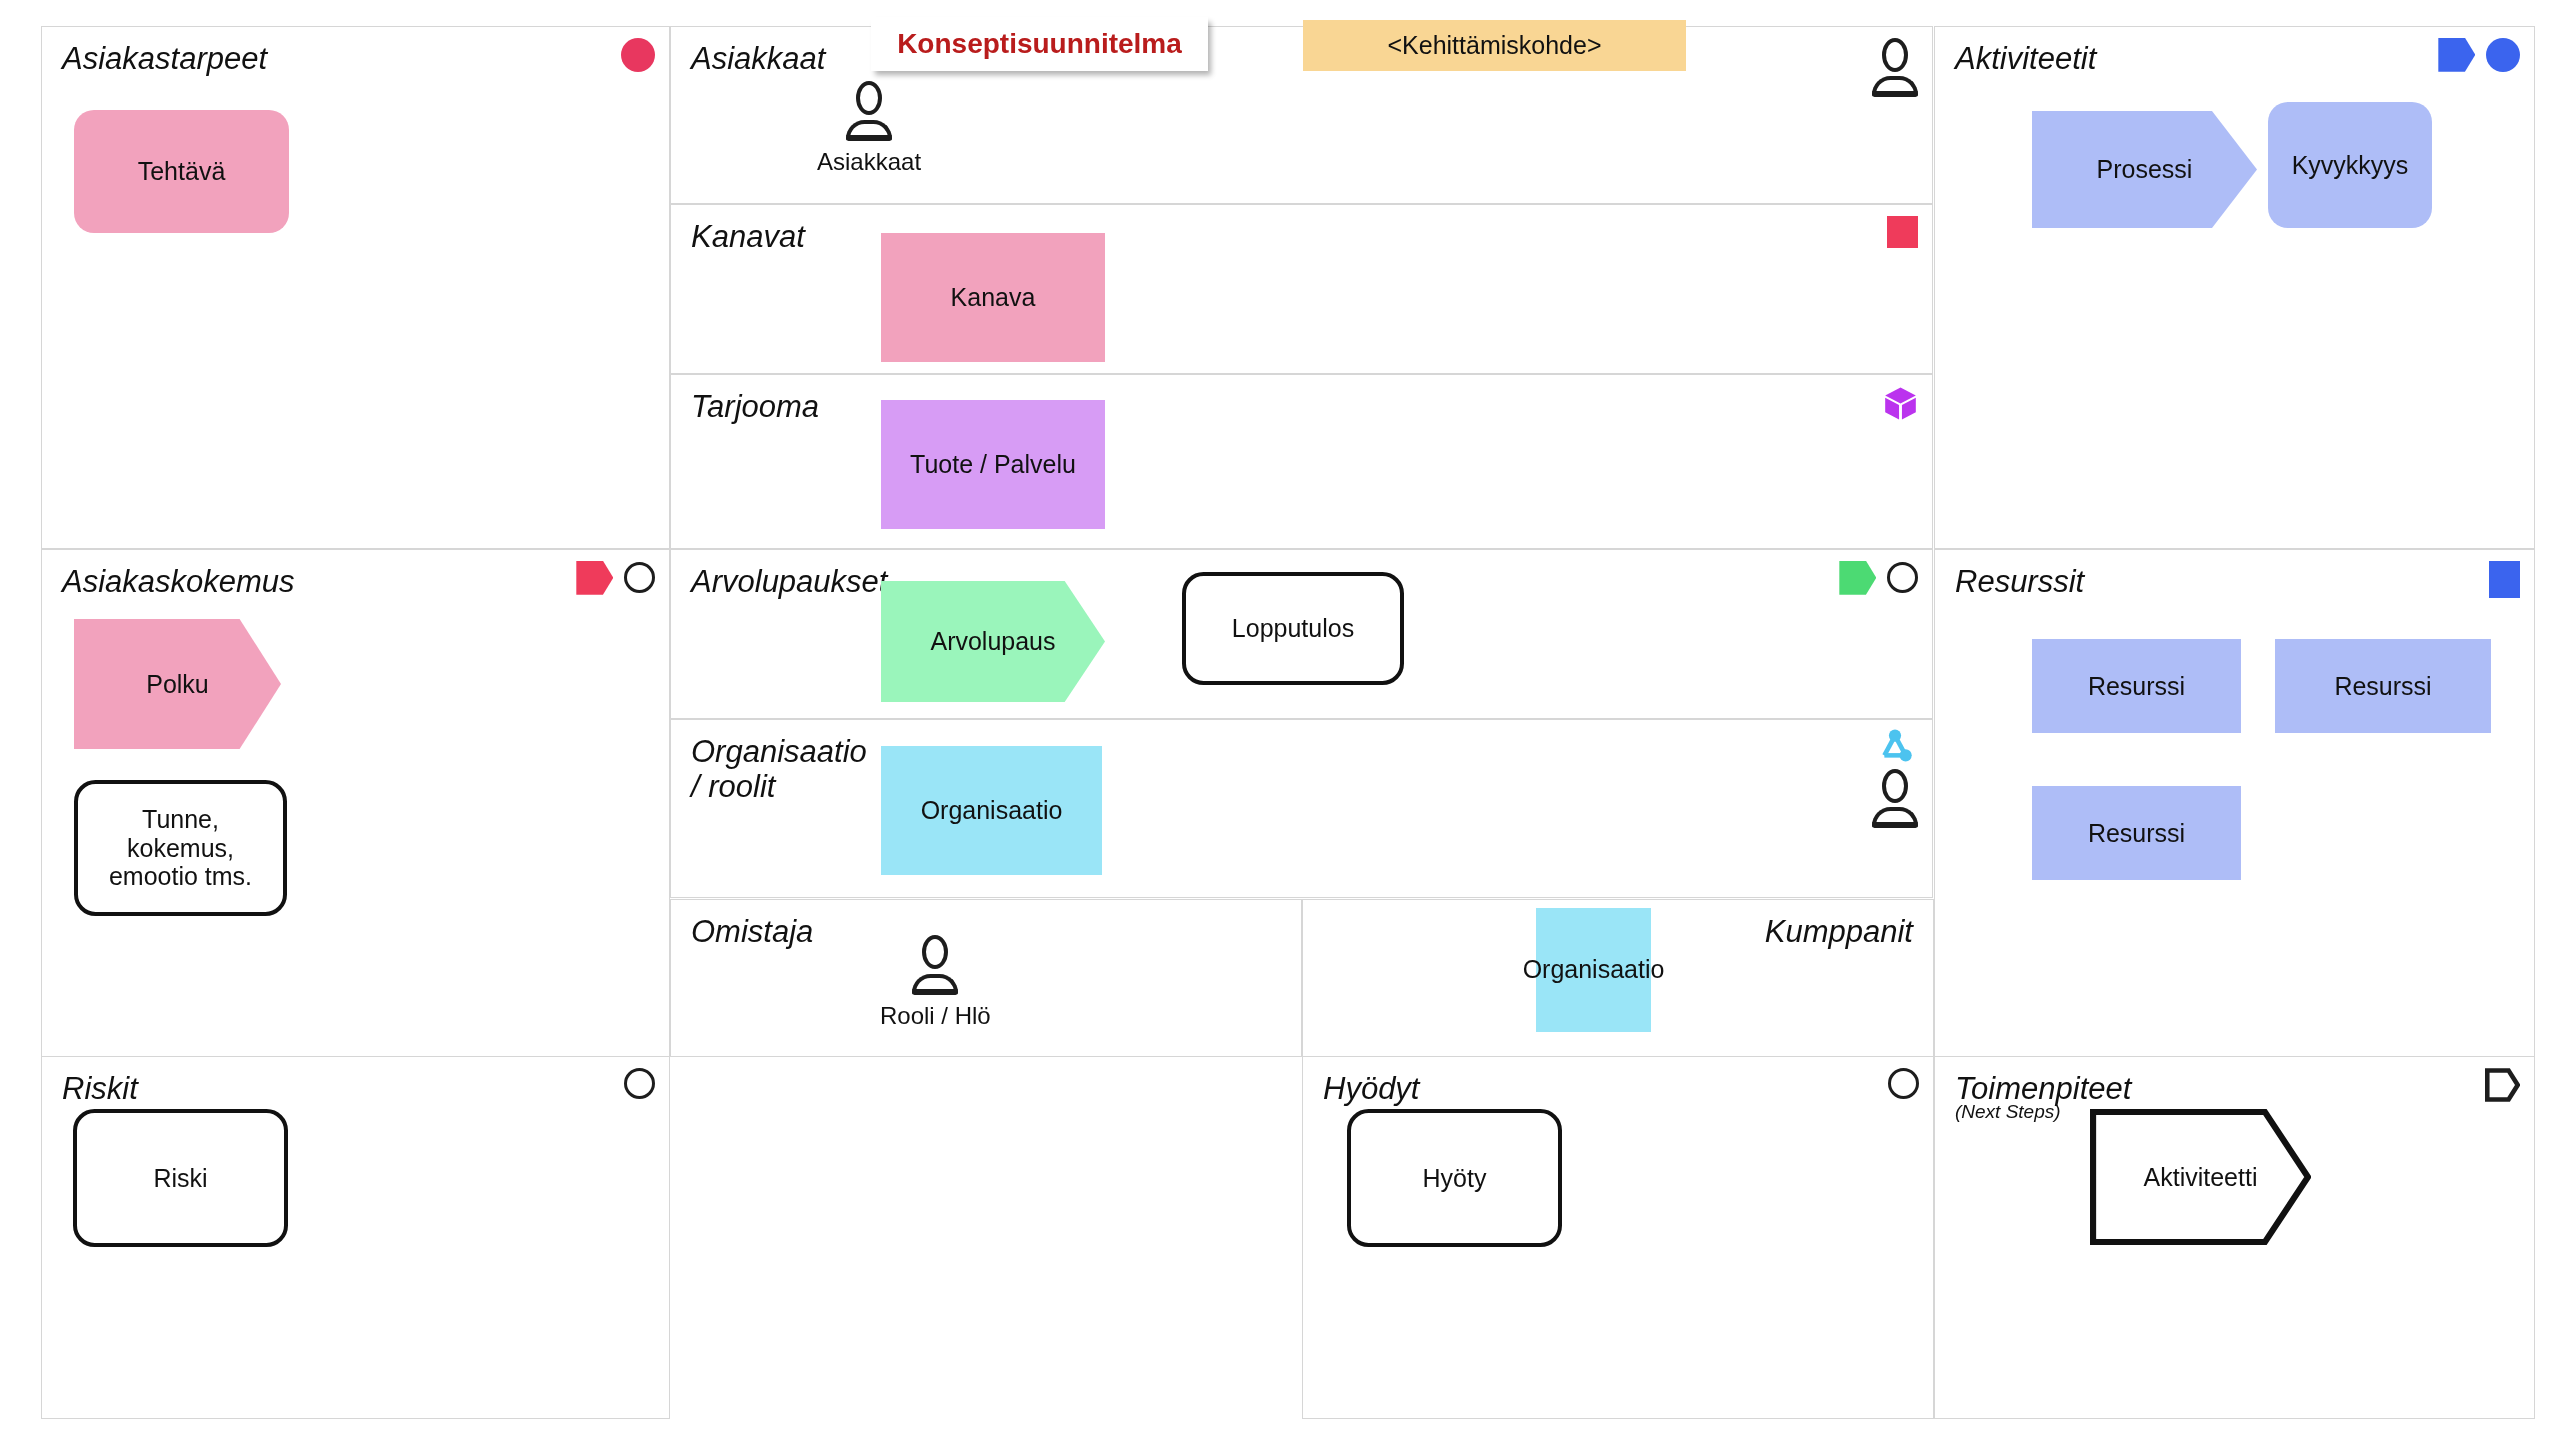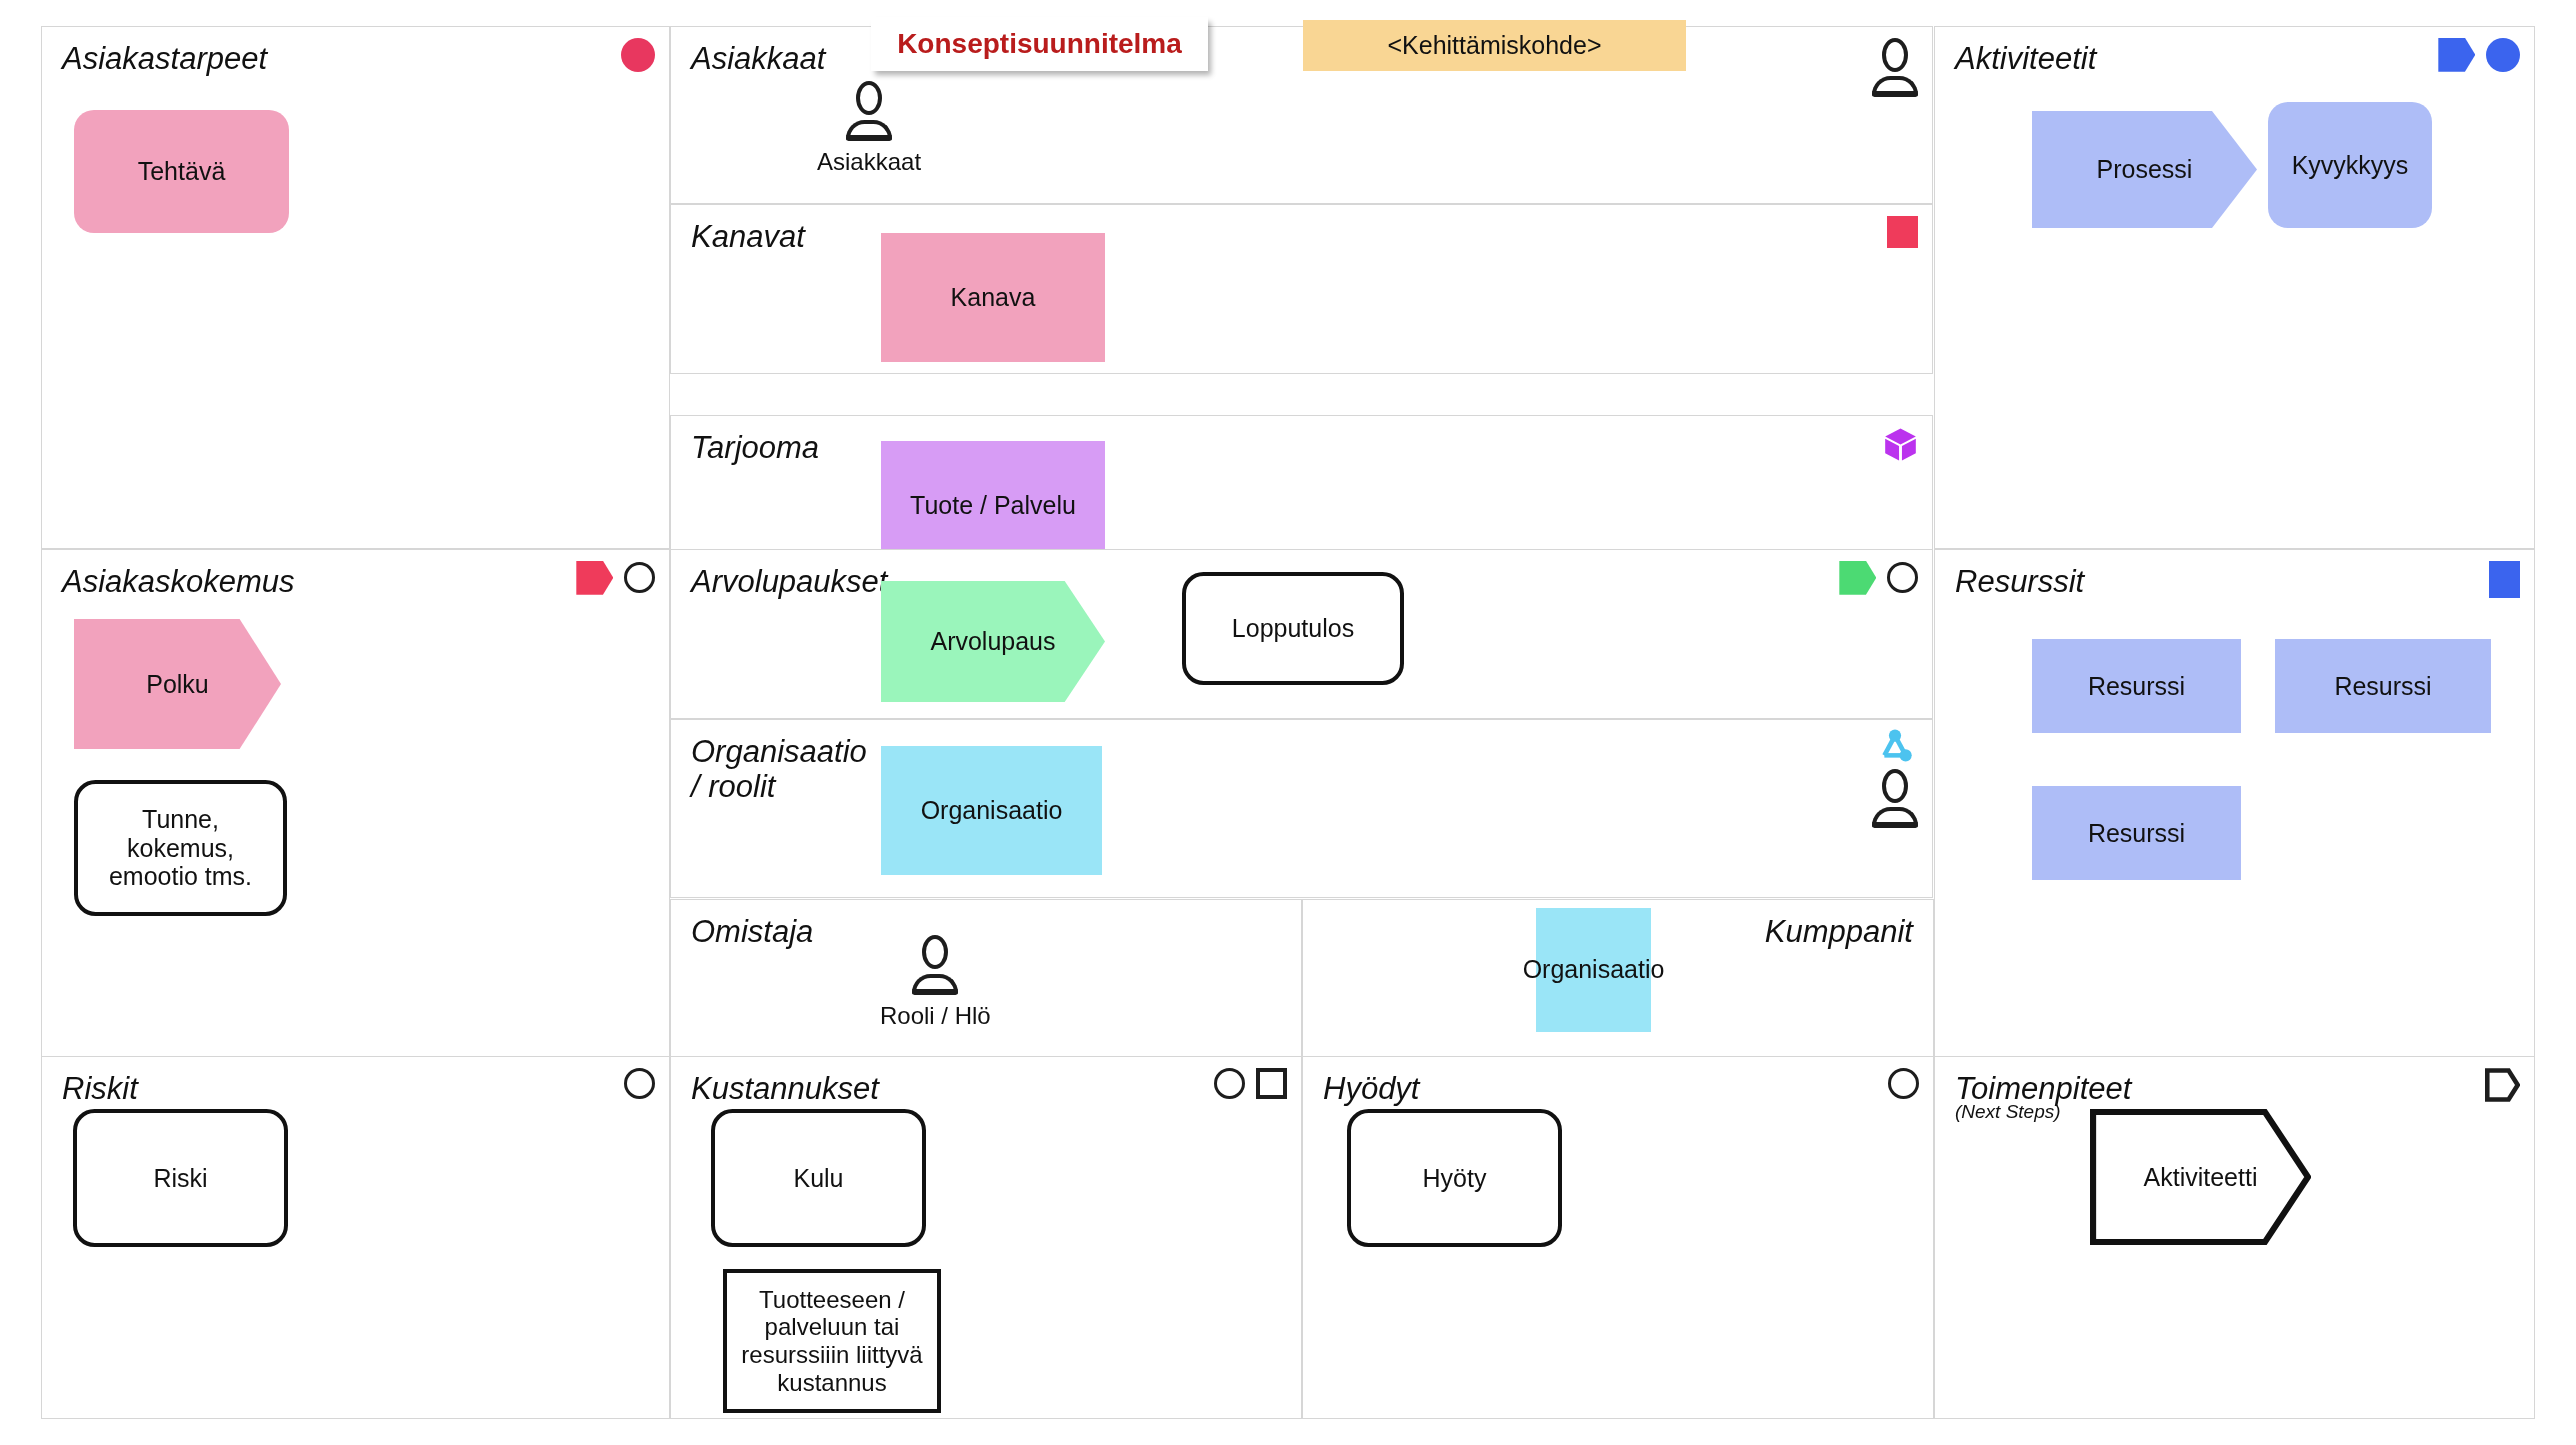--- a/index.html
+++ b/index.html
@@ -115,21 +115,21 @@
   </div>
 
   <div class="cell" style="left:670px;top:204px;width:1263px;height:170px;">
     <div class="cap">Kanavat</div>
     <div class="legend">
       <div class="ico-square-fill"></div>
     </div>
     <div class="shape s-rect-pink" style="left:210px;top:28px;width:224px;height:129px;">Kanava</div>
   </div>
 
-  <div class="cell" style="left:670px;top:374px;width:1263px;height:175px;margin-top:41px;">
+  <div class="cell" style="left:670px;top:374px;width:1263px;height:175px;">
     <div class="cap">Tarjooma</div>
     <div class="legend">
       <div style="width:35px;height:35px;">
         <svg viewBox="0 0 48 48" width="35" height="35" aria-hidden="true">
           <polygon points="24,2 45,13 24,24 3,13" fill="#bb33ee"></polygon>
           <polygon points="3,16 22,26 22,46 3,36" fill="#bb33ee"></polygon>
           <polygon points="26,26 45,16 45,36 26,46" fill="#bb33ee"></polygon>
         </svg>
       </div>
     </div>
@@ -212,29 +212,20 @@
   </div>
 
   <div class="cell" style="left:41px;top:1056px;width:629px;height:363px;">
     <div class="cap">Riskit</div>
     <div class="legend">
       <div class="ico-circle-open"></div>
     </div>
     <div class="shape s-outline-round" style="left:31px;top:52px;width:215px;height:138px;">Riski</div>
   </div>
 
-  <div class="cell" style="left:670px;top:1056px;width:632px;height:363px;">
-    <div class="cap">Kustannukset</div>
-    <div class="legend">
-      <div class="ico-circle-open"></div>
-      <div class="ico-square-open"></div>
-    </div>
-    <div class="shape s-outline-round" style="left:40px;top:52px;width:215px;height:138px;">Kulu</div>
-    <div class="shape s-outline-rect" style="left:52px;top:212px;width:218px;height:144px;font-size:24px;">Tuotteeseen / palveluun tai resurssiiin liittyvä kustannus</div>
-  </div>
 
   <div class="cell" style="left:1302px;top:1056px;width:632px;height:363px;">
     <div class="cap">Hyödyt</div>
     <div class="legend">
       <div class="ico-circle-open"></div>
     </div>
     <div class="shape s-outline-round" style="left:44px;top:52px;width:215px;height:138px;">Hyöty</div>
   </div>
 
   <div class="cell" style="left:1934px;top:1056px;width:601px;height:363px;">

